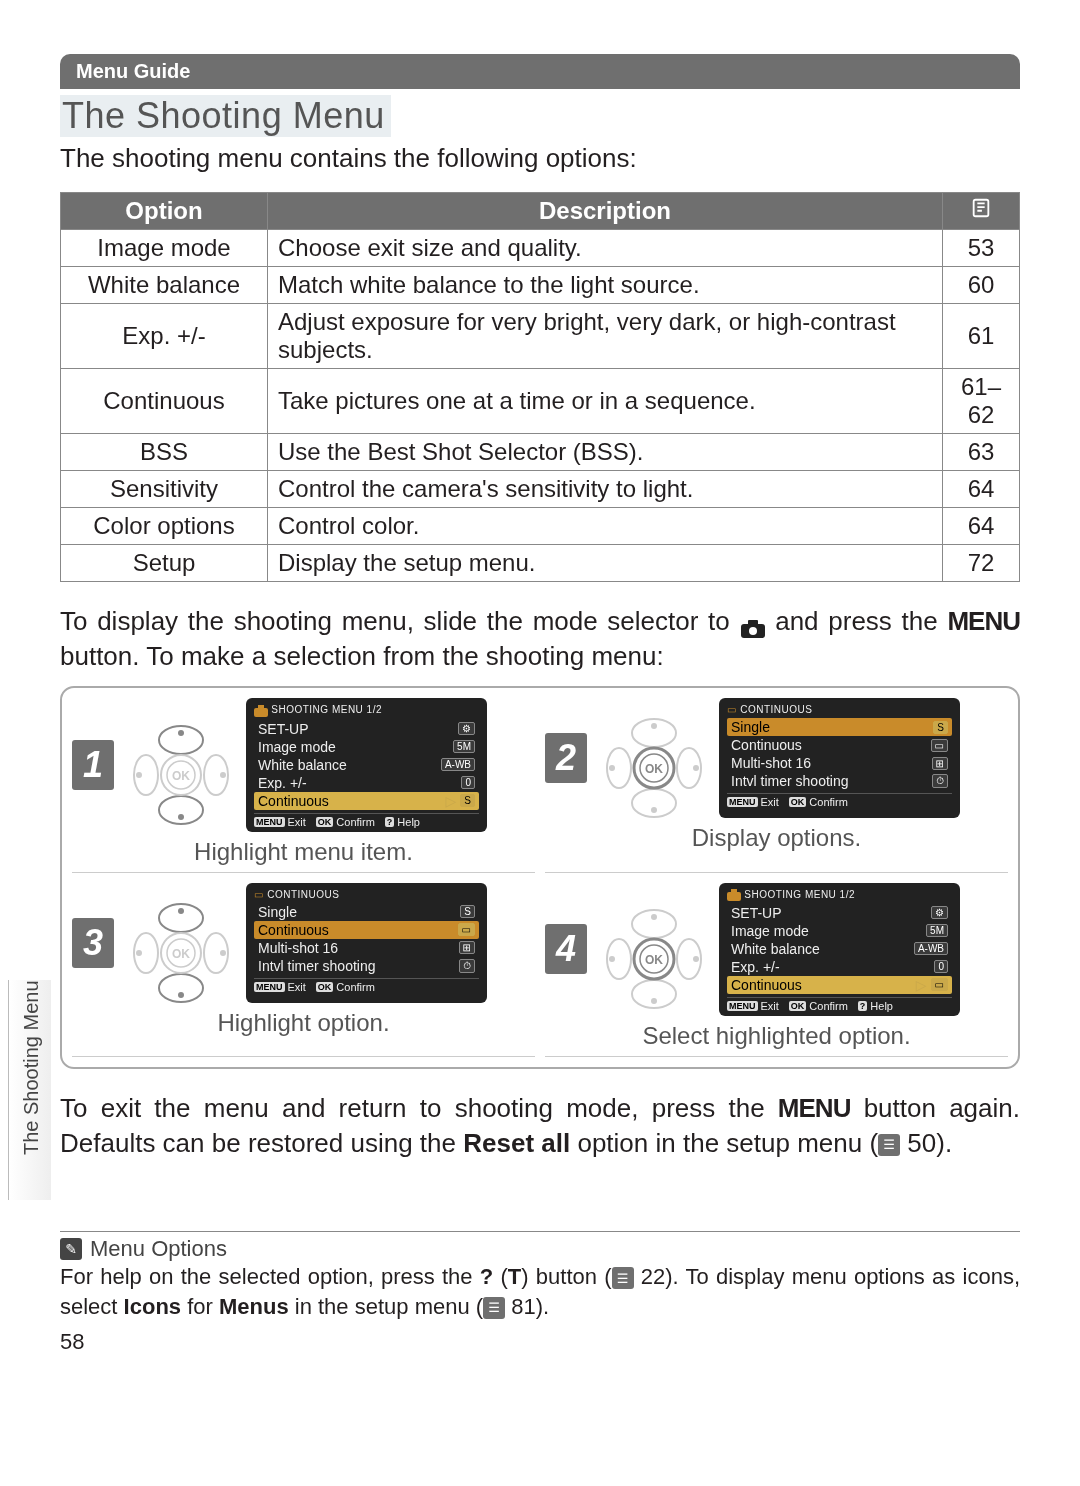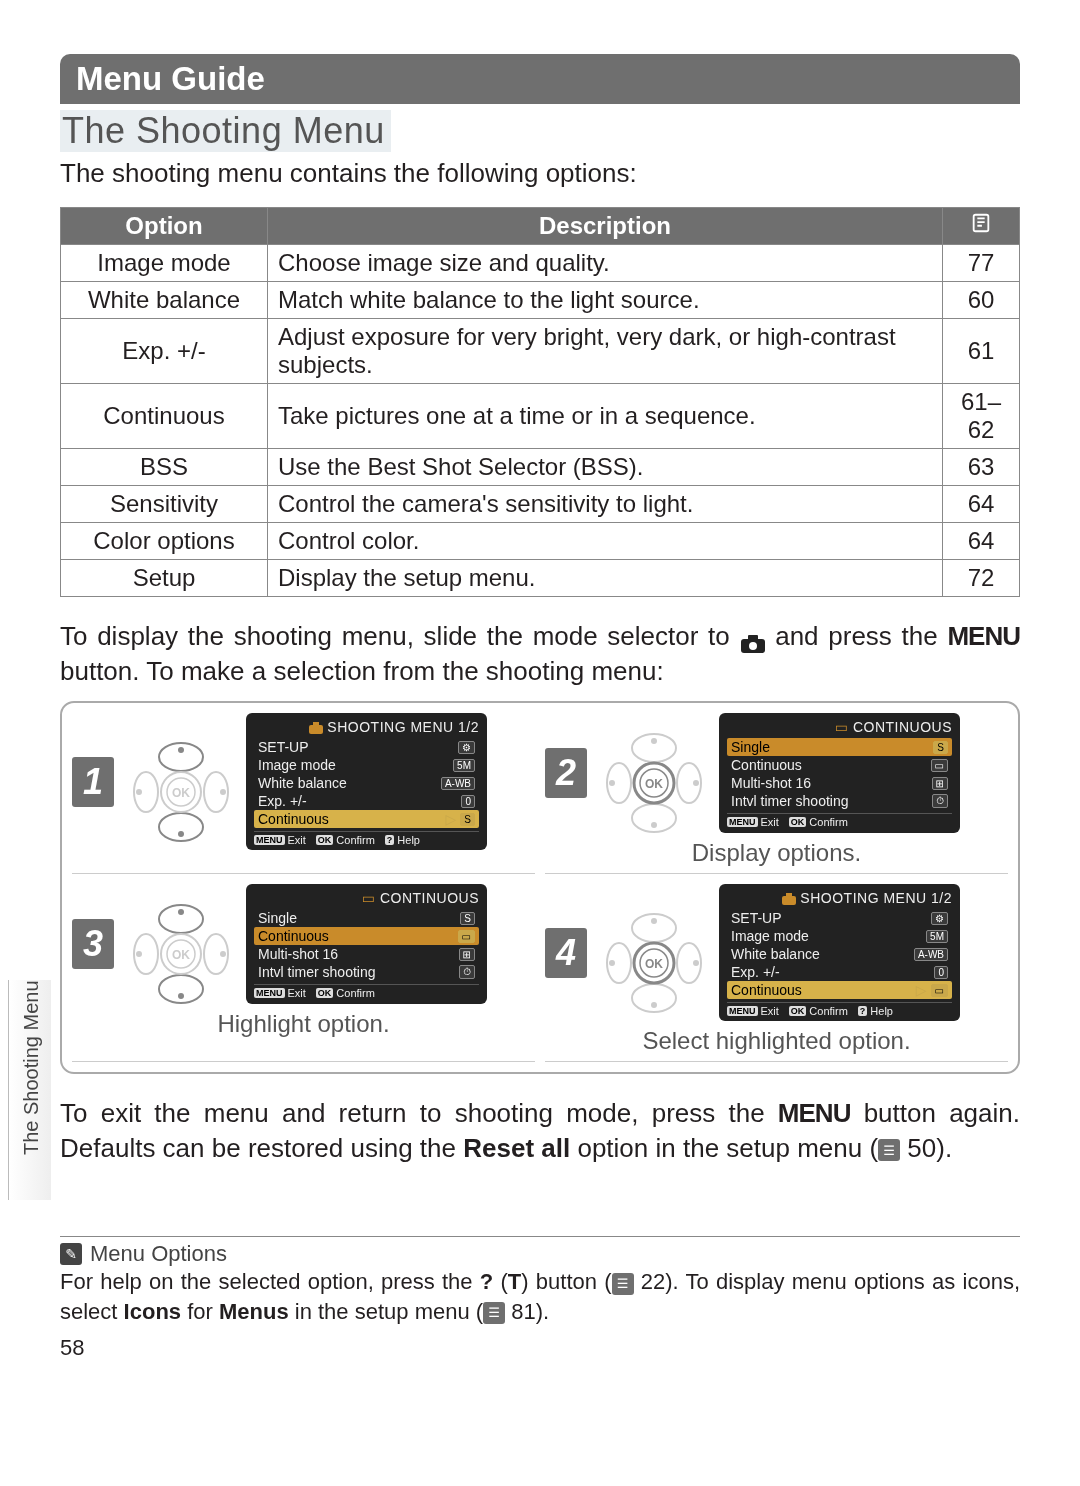--- a/index.html
+++ b/index.html
@@ -13,21 +13,21 @@
   }
   .page {
     padding: 54px 60px 20px 60px;
     box-sizing: border-box;
   }
   .menu-guide-bar {
     background: #6f6f6f;
     color: #fff;
     border-radius: 10px 10px 0 0;
     padding: 6px 16px;
-    font-size: 33px;
+    font-size: 20px;
     font-weight: 700;
   }
   .section-title {
     font-size: 36px;
     color: #555;
     margin: 6px 0 2px 0;
     display: inline-block;
     background: #e9eef1;
     padding: 0 6px 0 2px;
     font-weight: 400;
@@ -128,22 +128,22 @@
     color: #eee;
     border-radius: 6px;
     padding: 6px 8px 4px 8px;
     font-size: 15px;
     width: 225px;
     font-family: Arial, sans-serif;
     position: relative;
     flex-shrink: 0;
   }
   .lcd .lcd-title {
-    text-align: right;
-    font-size: 14px;
+    text-align: left;
+    font-size: 10px;
     margin-bottom: 3px;
     letter-spacing: 0.5px;
   }
   .lcd-row {
     display: flex;
     justify-content: space-between;
     align-items: center;
     padding: 1px 4px;
     font-size: 14px;
   }
@@ -257,22 +257,22 @@
           <svg width="22" height="22" viewBox="0 0 24 24" fill="none" stroke="#fff" stroke-width="2">
             <rect x="4" y="3" width="16" height="18" rx="2"></rect>
               <path d="M8 7h8M8 11h8M8 15h5"></path>
           </svg>
         </th>
       </tr>
     </thead>
     <tbody id="options-body">
         <tr>
           <td class="opt">Image mode</td>
-          <td>Choose image size and quality.</td>
-          <td class="page">77</td>
+          <td>Choose exit size and quality.</td>
+          <td class="page">53</td>
         </tr>
         <tr>
           <td class="opt">White balance</td>
           <td>Match white balance to the light source.</td>
           <td class="page">60</td>
         </tr>
         <tr>
           <td class="opt">Exp. +/-</td>
           <td>Adjust exposure for very bright, very dark, or high-contrast subjects.</td>
           <td class="page">61</td>
@@ -374,20 +374,21 @@
                 <span class="badge y">S</span>
               </span>
     </div>
     <div class="lcd-footer">
               <span class="fbtn"><span class="key">MENU</span>Exit</span>
               <span class="fbtn"><span class="key">OK</span>Confirm</span>
               <span class="fbtn"><span class="key">?</span>Help</span>
             </div>
   </div>
     </div>
+    <div class="step-caption">Highlight menu item.</div>
       </div>
       <div class="step-cell">
     <div class="step-inner">
       <div class="step-left">
         <div class="step-num">2</div>
         <div class="dpad"><svg viewBox="0 0 110 120">
     <ellipse cx="55" cy="35" rx="22" ry="14" fill="none" stroke="#ccc" stroke-width="2"></ellipse>
     <circle cx="55" cy="28" r="3" fill="#ccc"></circle>
     <ellipse cx="55" cy="105" rx="22" ry="14" fill="none" stroke="#ccc" stroke-width="2"></ellipse>
     <circle cx="55" cy="112" r="3" fill="#ccc"></circle>

